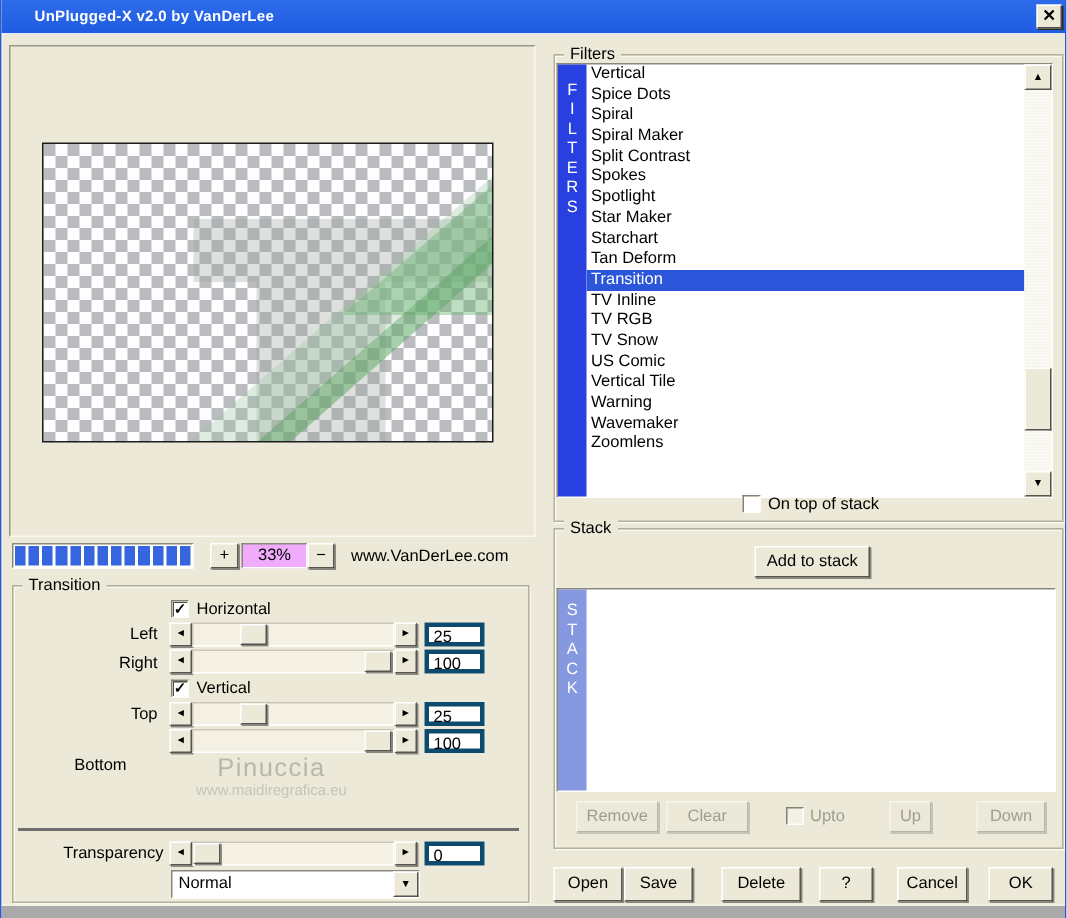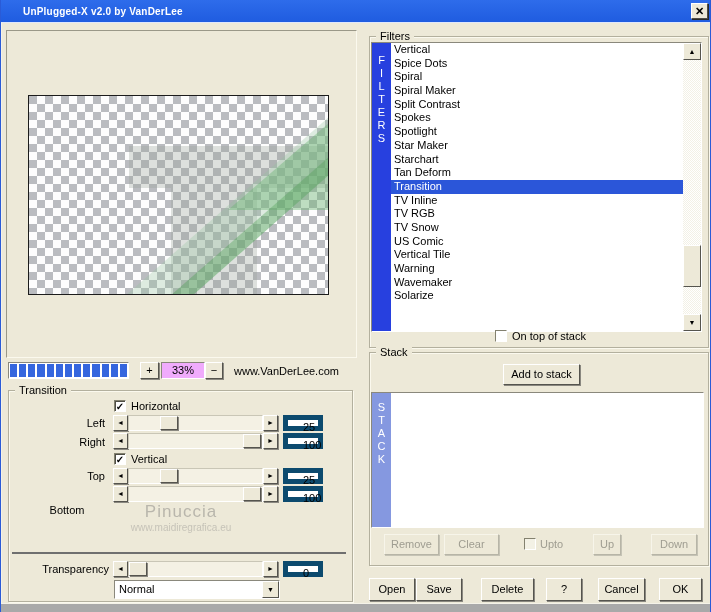--- a/index.html
+++ b/index.html
@@ -16,22 +16,22 @@
     border:1px solid;border-color:#fff #4e4d48 #4e4d48 #fff;box-shadow:1px 1px 0 #2a2a28;
     font-weight:bold;font-size:11px;text-align:center;line-height:14px;cursor:default;}
   .footer-strip{position:absolute;left:0;top:604px;width:711px;height:8px;background:#a9a9a9;}
   .body-edge{position:absolute;left:0;top:22px;width:711px;height:582px;border:1px solid #f4f2e8;border-top:1px solid #dfe7fb;}
 
   
   .btn{background:#EDE9D8;border:1px solid;border-color:#fff #55544e #55544e #fff;
     box-shadow:1px 1px 0 #8a8880;text-align:center;cursor:default;}
   .btn.disabled{color:#9f9d91;border-color:#f7f5ea #b7b5a7 #b7b5a7 #f7f5ea;box-shadow:1px 1px 0 #c5c3b5;}
   .sunken{border:1px solid;border-color:#8a887c #fff #fff #8a887c;background:#f0abfc;}
-  .valuebox{position:absolute;width:40px;height:16px;background:#fff;border:5px solid #0c4a6e;
-    padding-left:15px;line-height:14px;}
+  .valuebox{position:absolute;width:40px;height:16px;background:#fff;border:3px solid #0c4a6e;
+    padding-left:3px;line-height:14px;}
   .groupbox{position:absolute;border:1px solid #b3b09e;box-shadow:inset 1px 1px 0 #fbf9ee, 1px 1px 0 #fbf9ee;}
   .grouplabel{position:absolute;top:-8px;left:6px;background:#EDE9D8;padding:0 4px;line-height:14px;}
   .checkbox{position:absolute;width:12px;height:12px;background:#fff;border:1px solid;
     border-color:#83816f #fff #fff #83816f;box-shadow:inset 1px 1px 0 #4f4e45;
     font-size:10px;line-height:11px;text-align:center;font-weight:bold;}
   .checkbox.disabled{background:#f3f1e5;color:#9f9d91;}
   .cb-label{position:absolute;line-height:14px;}
   .arrow-btn{position:absolute;width:15px;height:16px;background:#EDE9D8;border:1px solid;
     border-color:#fff #55544e #55544e #fff;box-shadow:1px 1px 0 #8a8880;
     font-size:7px;line-height:14px;text-align:center;}
@@ -223,21 +223,21 @@
         <div class="filter-item">Starchart</div>
         <div class="filter-item">Tan Deform</div>
         <div class="filter-item selected">Transition</div>
         <div class="filter-item">TV Inline</div>
         <div class="filter-item">TV RGB</div>
         <div class="filter-item">TV Snow</div>
         <div class="filter-item">US Comic</div>
         <div class="filter-item">Vertical Tile</div>
         <div class="filter-item">Warning</div>
         <div class="filter-item">Wavemaker</div>
-        <div class="filter-item">Solarize</div>
+        <div class="filter-item">Zoomlens</div>
       </div>
     <div class="scrollbar">
       <div class="sb-btn">▲</div>
       <div class="sb-thumb"></div>
       <div class="sb-btn" style="margin-top:auto;">▼</div>
     </div>
   </div>
   <div class="checkbox" style="left:494px;top:330px;box-shadow:none;"></div>
   <div class="cb-label" style="left:511px;top:329px;">On top of stack</div>
 

